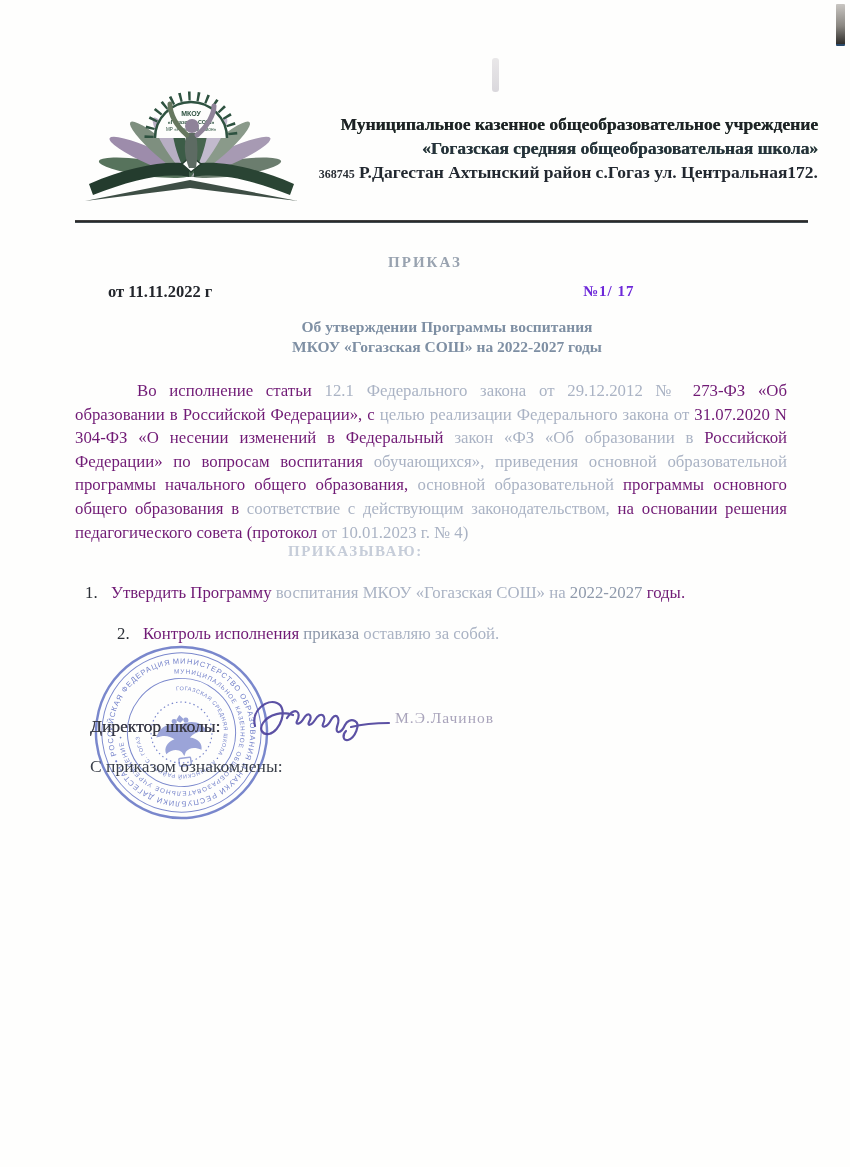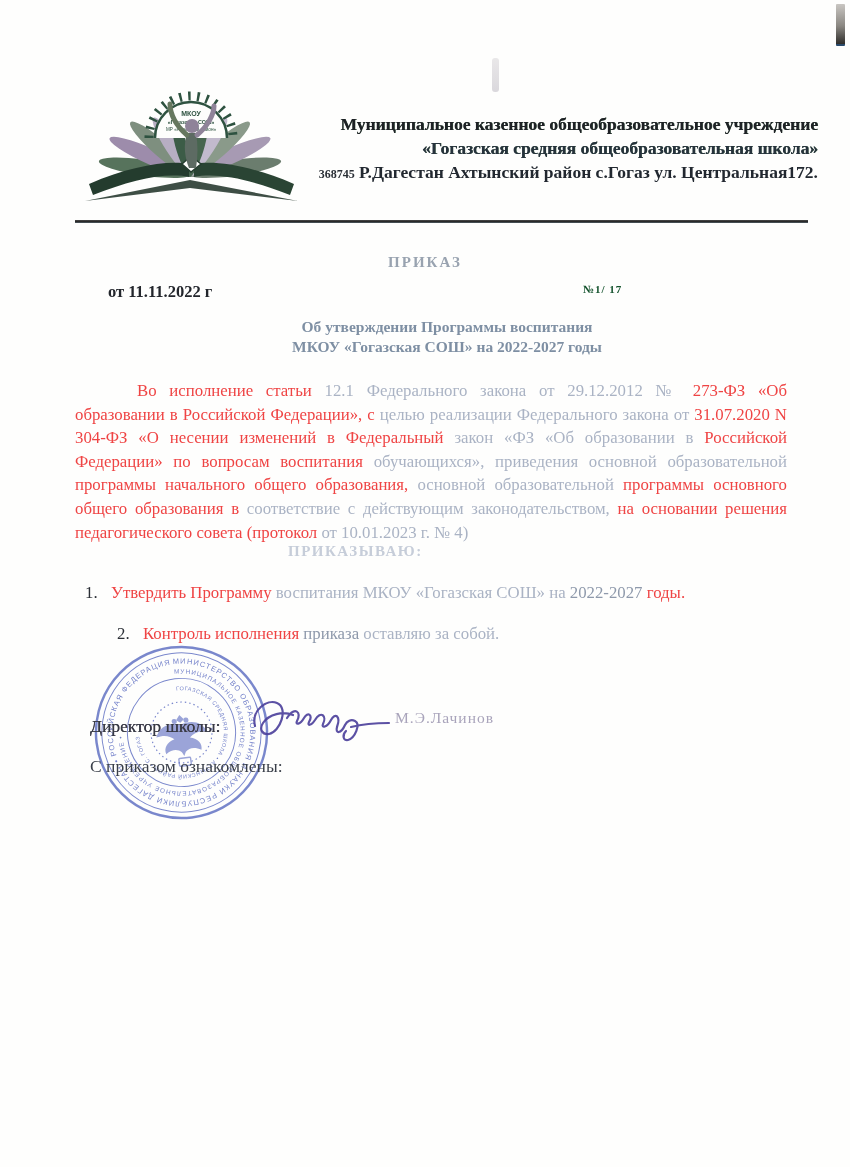--- a/index.html
+++ b/index.html
@@ -31,29 +31,29 @@
   .email { font-weight:bold; color:#6b7391; text-decoration:underline; letter-spacing:.5px; }
   .inn { font-weight:bold; color:#202428; }
 
   .rule { position:absolute; left:75px; top:220px; width:733px; height:3px;
     background:linear-gradient(to bottom,#4a4a4a,#242424 60%,#5a6a72); }
 
   
   .order-title { position:absolute; left:0; top:254px; width:850px; text-align:center;
     font-weight:bold; font-size:15px; letter-spacing:2px; color:#99a3b0; }
   .order-date { position:absolute; left:108px; top:282px; font-weight:bold; font-size:16.5px; color:#23262c; }
-  .order-number { position:absolute; left:583px; top:283px; font-weight:bold; font-size:11px;
-    color:#14532d; letter-spacing:1px;text-align:center; }
+  .order-number { position:absolute; left:583px; top:283px; font-weight:bold; font-size:15px;
+    color:#6d28d9; letter-spacing:1px;text-align:center; }
   .order-subject { position:absolute; left:0; top:317px; width:850px; text-align:center;
     font-weight:bold; font-size:15.5px; line-height:19.5px; color:#7e8fa3;padding-left:44px; }
 
   
   .order-body { position:absolute; left:75px; top:379px; width:712px;
     font-size:16.8px; line-height:23.6px; text-align:justify; text-indent:62px; }
-  .seg.dark { color:#ef4444; }
+  .seg.dark { color:#701a75; }
   .seg.mid  { color:#8e99ab; }
   .seg.faded{ color:#aab3c4; }
   .decree-word { position:absolute; left:288px; top:543px; font-size:15px;
     letter-spacing:1.5px; color:#c6cdd9; font-weight:bold; }
 
   .order-item { position:absolute; left:85px; width:710px; font-size:16.8px; line-height:23px; }
   .item-1 { top:581px; } .item-2 { top:622px;margin-left:32px; }
   .item-num { display:inline-block; width:26px; color:#2b2f36; }
 
   

